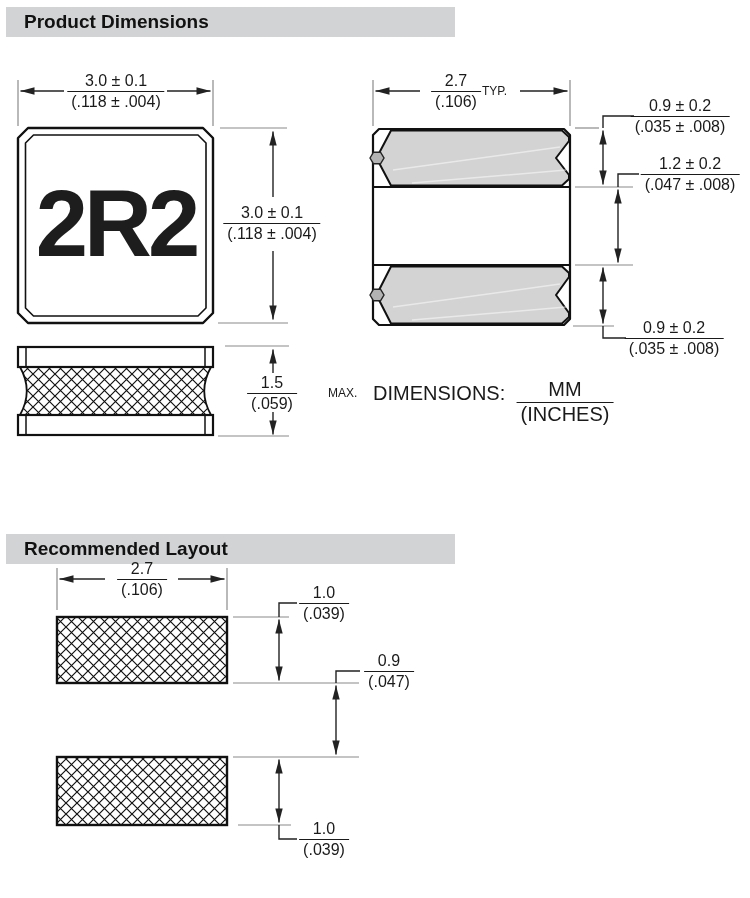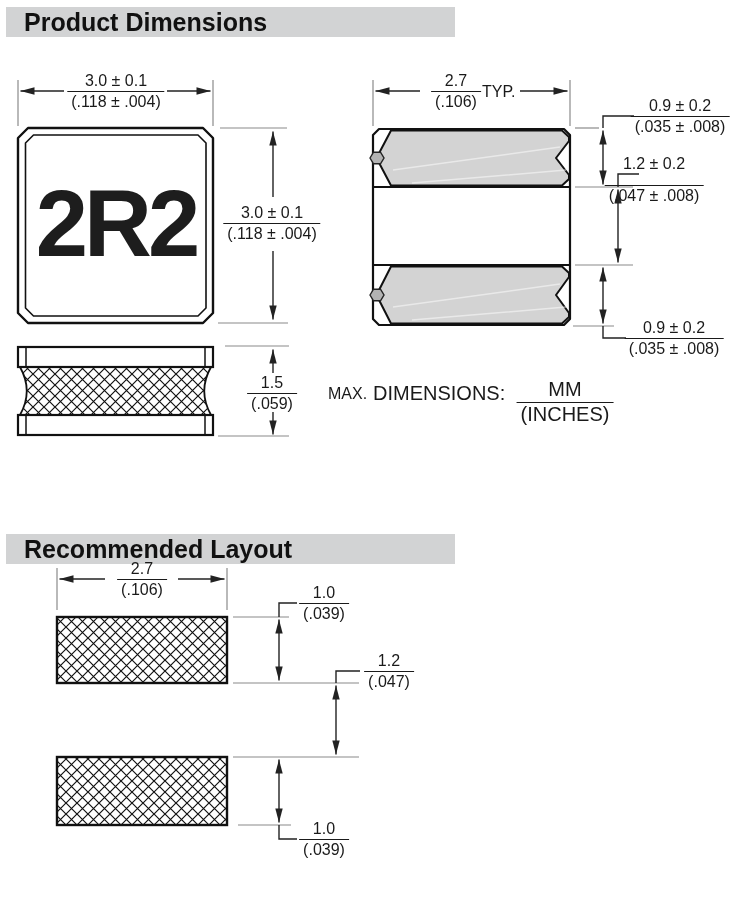--- a/index.html
+++ b/index.html
@@ -3,22 +3,22 @@
 <meta charset="utf-8">
 <style>
   html,body{margin:0;padding:0;background:#fff;}
   #stage{position:relative;width:750px;height:898px;background:#fff;overflow:hidden;
          font-family:"Liberation Sans","DejaVu Sans",sans-serif;color:#1a1a1a;}
   #drawing{position:absolute;left:0;top:0;}
   .ext{stroke:#8a8a8a;stroke-width:1.2;}
   .dl{stroke:#222;stroke-width:1.4;}
   .dim{stroke:#222;stroke-width:1.4;fill:none;}
   .hdr{position:absolute;left:6px;width:449px;height:30px;background:#d2d3d4;
-       box-sizing:border-box;padding-left:18px;font-weight:bold;font-size:25px;line-height:30px;color:#111;}
-  .lbl{position:absolute;white-space:nowrap;font-size:16px;line-height:17px;}
+       box-sizing:border-box;padding-left:18px;font-weight:bold;font-size:19px;line-height:30px;color:#111;}
+  .lbl{position:absolute;white-space:nowrap;font-size:12px;line-height:17px;}
   .frac{position:absolute;display:flex;flex-direction:column;align-items:center;
         transform:translateX(-50%);font-size:16px;line-height:17px;text-align:center;white-space:nowrap;}
   .frac .num{display:block;padding:0 3px 2px;}
   .frac .den{display:block;border-top:1.6px solid #1a1a1a;padding:1px 4px 0;}
   .frac-lg{font-size:20px;line-height:21px;}
   .frac-lg .den{border-top-width:1.8px;}
   #part-marking{position:absolute;left:116px;top:226px;transform:translate(-50%,-52%);
         font-weight:bold;font-size:94px;letter-spacing:-4px;color:#1d1d1d;}
   #dims-note-label{position:absolute;left:373px;top:385px;font-size:20px;}
 </style>
@@ -156,21 +156,21 @@
 <div class="frac" style="left:272px;top:204px;">
   <span class="num">3.0 ± 0.1</span>
   <span class="den">(.118 ± .004)</span>
 </div>
 
 <div class="frac" style="left:680px;top:97px;">
   <span class="num">0.9 ± 0.2</span>
   <span class="den">(.035 ± .008)</span>
 </div>
 
-<div class="frac" style="left:654px;top:155px;gap:11px;">
+<div class="frac" style="left:690px;top:155px;">
   <span class="num">1.2 ± 0.2</span>
   <span class="den">(.047 ± .008)</span>
 </div>
 
 <div class="frac" style="left:674px;top:319px;">
   <span class="num">0.9 ± 0.2</span>
   <span class="den">(.035 ± .008)</span>
 </div>
 
 <div class="frac" style="left:272px;top:374px;">
@@ -189,21 +189,21 @@
   <span class="num">2.7</span>
   <span class="den">(.106)</span>
 </div>
 
 <div class="frac" style="left:324px;top:584px;">
   <span class="num">1.0</span>
   <span class="den">(.039)</span>
 </div>
 
 <div class="frac" style="left:389px;top:652px;">
-  <span class="num">1.2</span>
+  <span class="num">0.9</span>
   <span class="den">(.047)</span>
 </div>
 
 <div class="frac" style="left:324px;top:820px;">
   <span class="num">1.0</span>
   <span class="den">(.039)</span>
 </div>
 
 </div>
 

